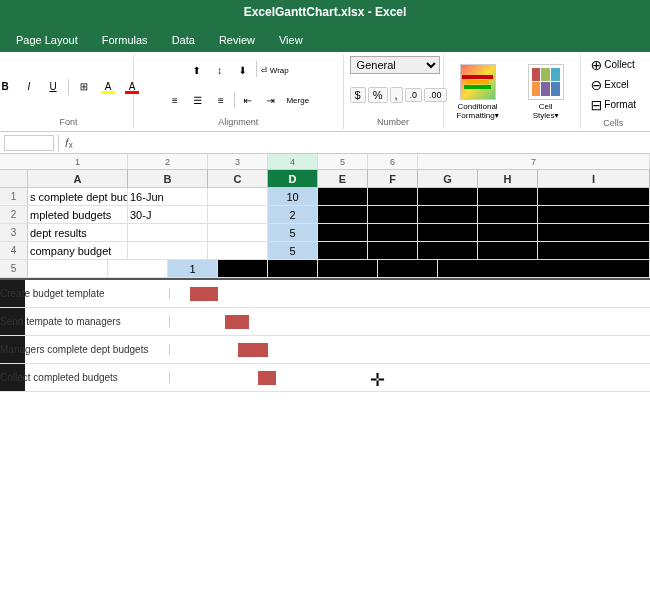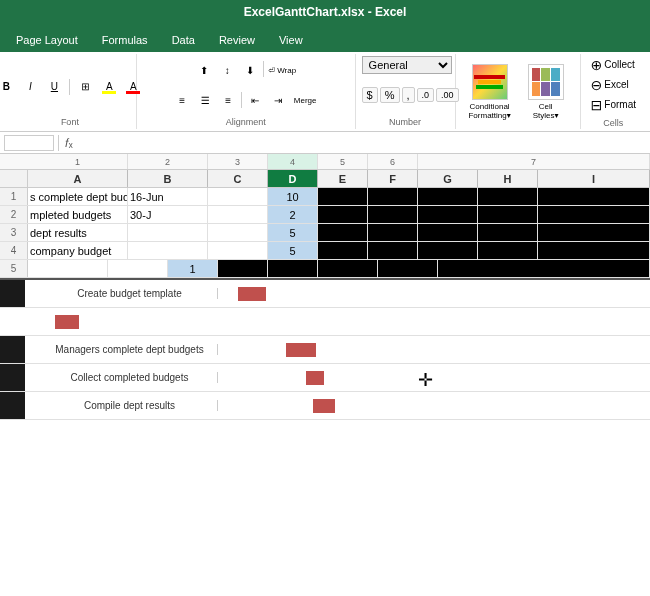--- a/index.html
+++ b/index.html
@@ -108,21 +108,21 @@
       background: #f8f8f8;
       padding: 1px 4px;
       font-size: 11px;
       cursor: pointer;
       border-radius: 2px;
     }
 
     
     .styles-group {
       display: flex;
-      gap: 4px;
+      gap: 16px;
       align-items: center;
       padding: 2px 8px;
       border-right: 1px solid #e0e0e0;
     }
 
     .style-btn-large {
       display: flex;
       flex-direction: column;
       align-items: center;
       font-size: 9px;
@@ -280,25 +280,24 @@
       display: flex;
       align-items: center;
       height: 28px;
       border-bottom: 1px solid #e0e0e0;
     }
 
     .gantt-label {
       width: 170px;
       min-width: 170px;
       font-size: 10px;
-      text-align: center;
+      text-align: left;
       padding-right: 6px;
       color: #333;
       border-right: 1px solid #ccc;
-      margin-left: 48px;
     }
 
     .gantt-chart {
       flex: 1;
       height: 100%;
       position: relative;
       background: #fff;
       overflow: hidden;
     }
 
@@ -604,20 +603,21 @@
   </div>
 
   <div class="gantt-row" style="position:relative;z-index:5;">
     <div class="gantt-label">Create budget template</div>
     <div class="gantt-chart">
       <div class="gantt-bar" style="left:20px;width:28px;"></div>
     </div>
   </div>
 
   <div class="gantt-row" style="position:relative;z-index:5;">
+    <div class="gantt-label">Send tempate to managers</div>
     <div class="gantt-chart">
       <div class="gantt-bar" style="left:55px;width:24px;"></div>
     </div>
   </div>
 
   <div class="gantt-row" style="position:relative;z-index:5;">
     <div class="gantt-label">Managers complete dept budgets</div>
     <div class="gantt-chart">
       <div class="gantt-bar" style="left:68px;width:30px;"></div>
     </div>
@@ -625,20 +625,14 @@
 
   <div class="gantt-row" style="position:relative;z-index:5;">
     <div class="gantt-label">Collect completed budgets</div>
     <div class="gantt-chart">
       <div class="gantt-bar" style="left:88px;width:18px;"></div>
 
       <div style="position:absolute;left:200px;top:5px;font-size:18px;color:#000;z-index:10;">✛</div>
     </div>
   </div>
 
-  <div class="gantt-row" style="position:relative;z-index:5;">
-    <div class="gantt-label">Compile dept results</div>
-    <div class="gantt-chart">
-      <div class="gantt-bar" style="left:95px;width:22px;"></div>
-    </div>
-  </div>
 
 </div>
 
 </body></html>

